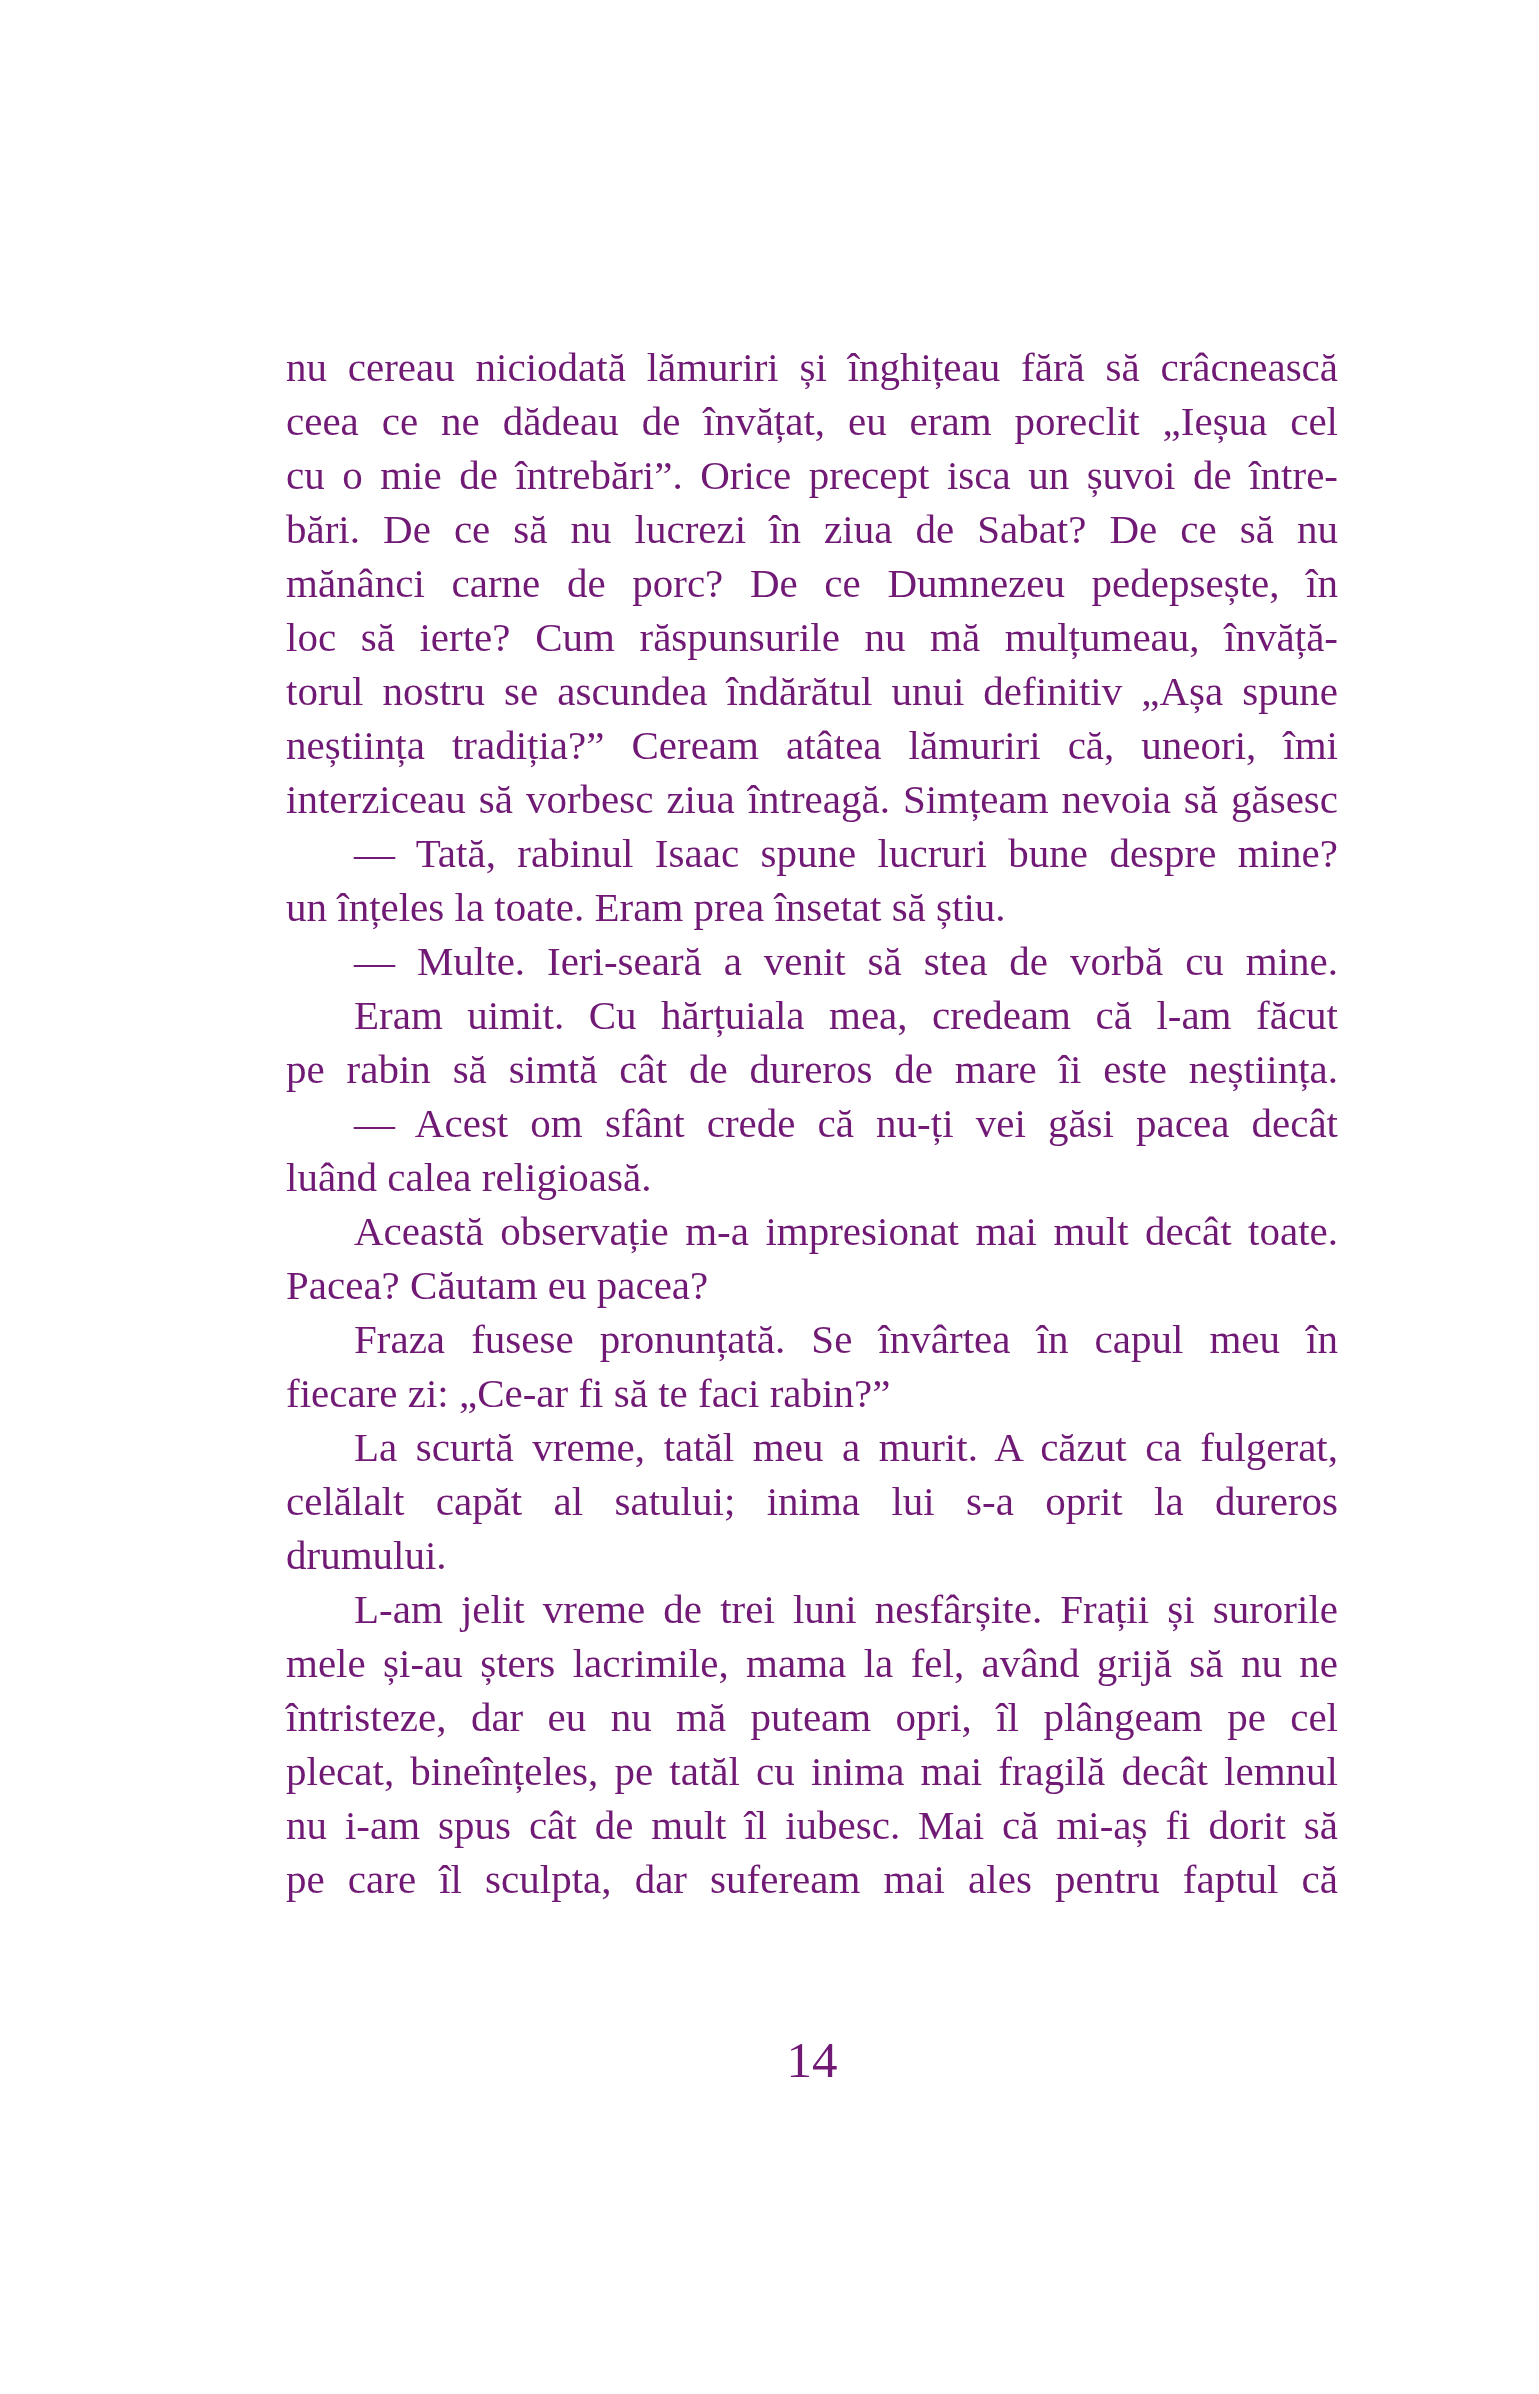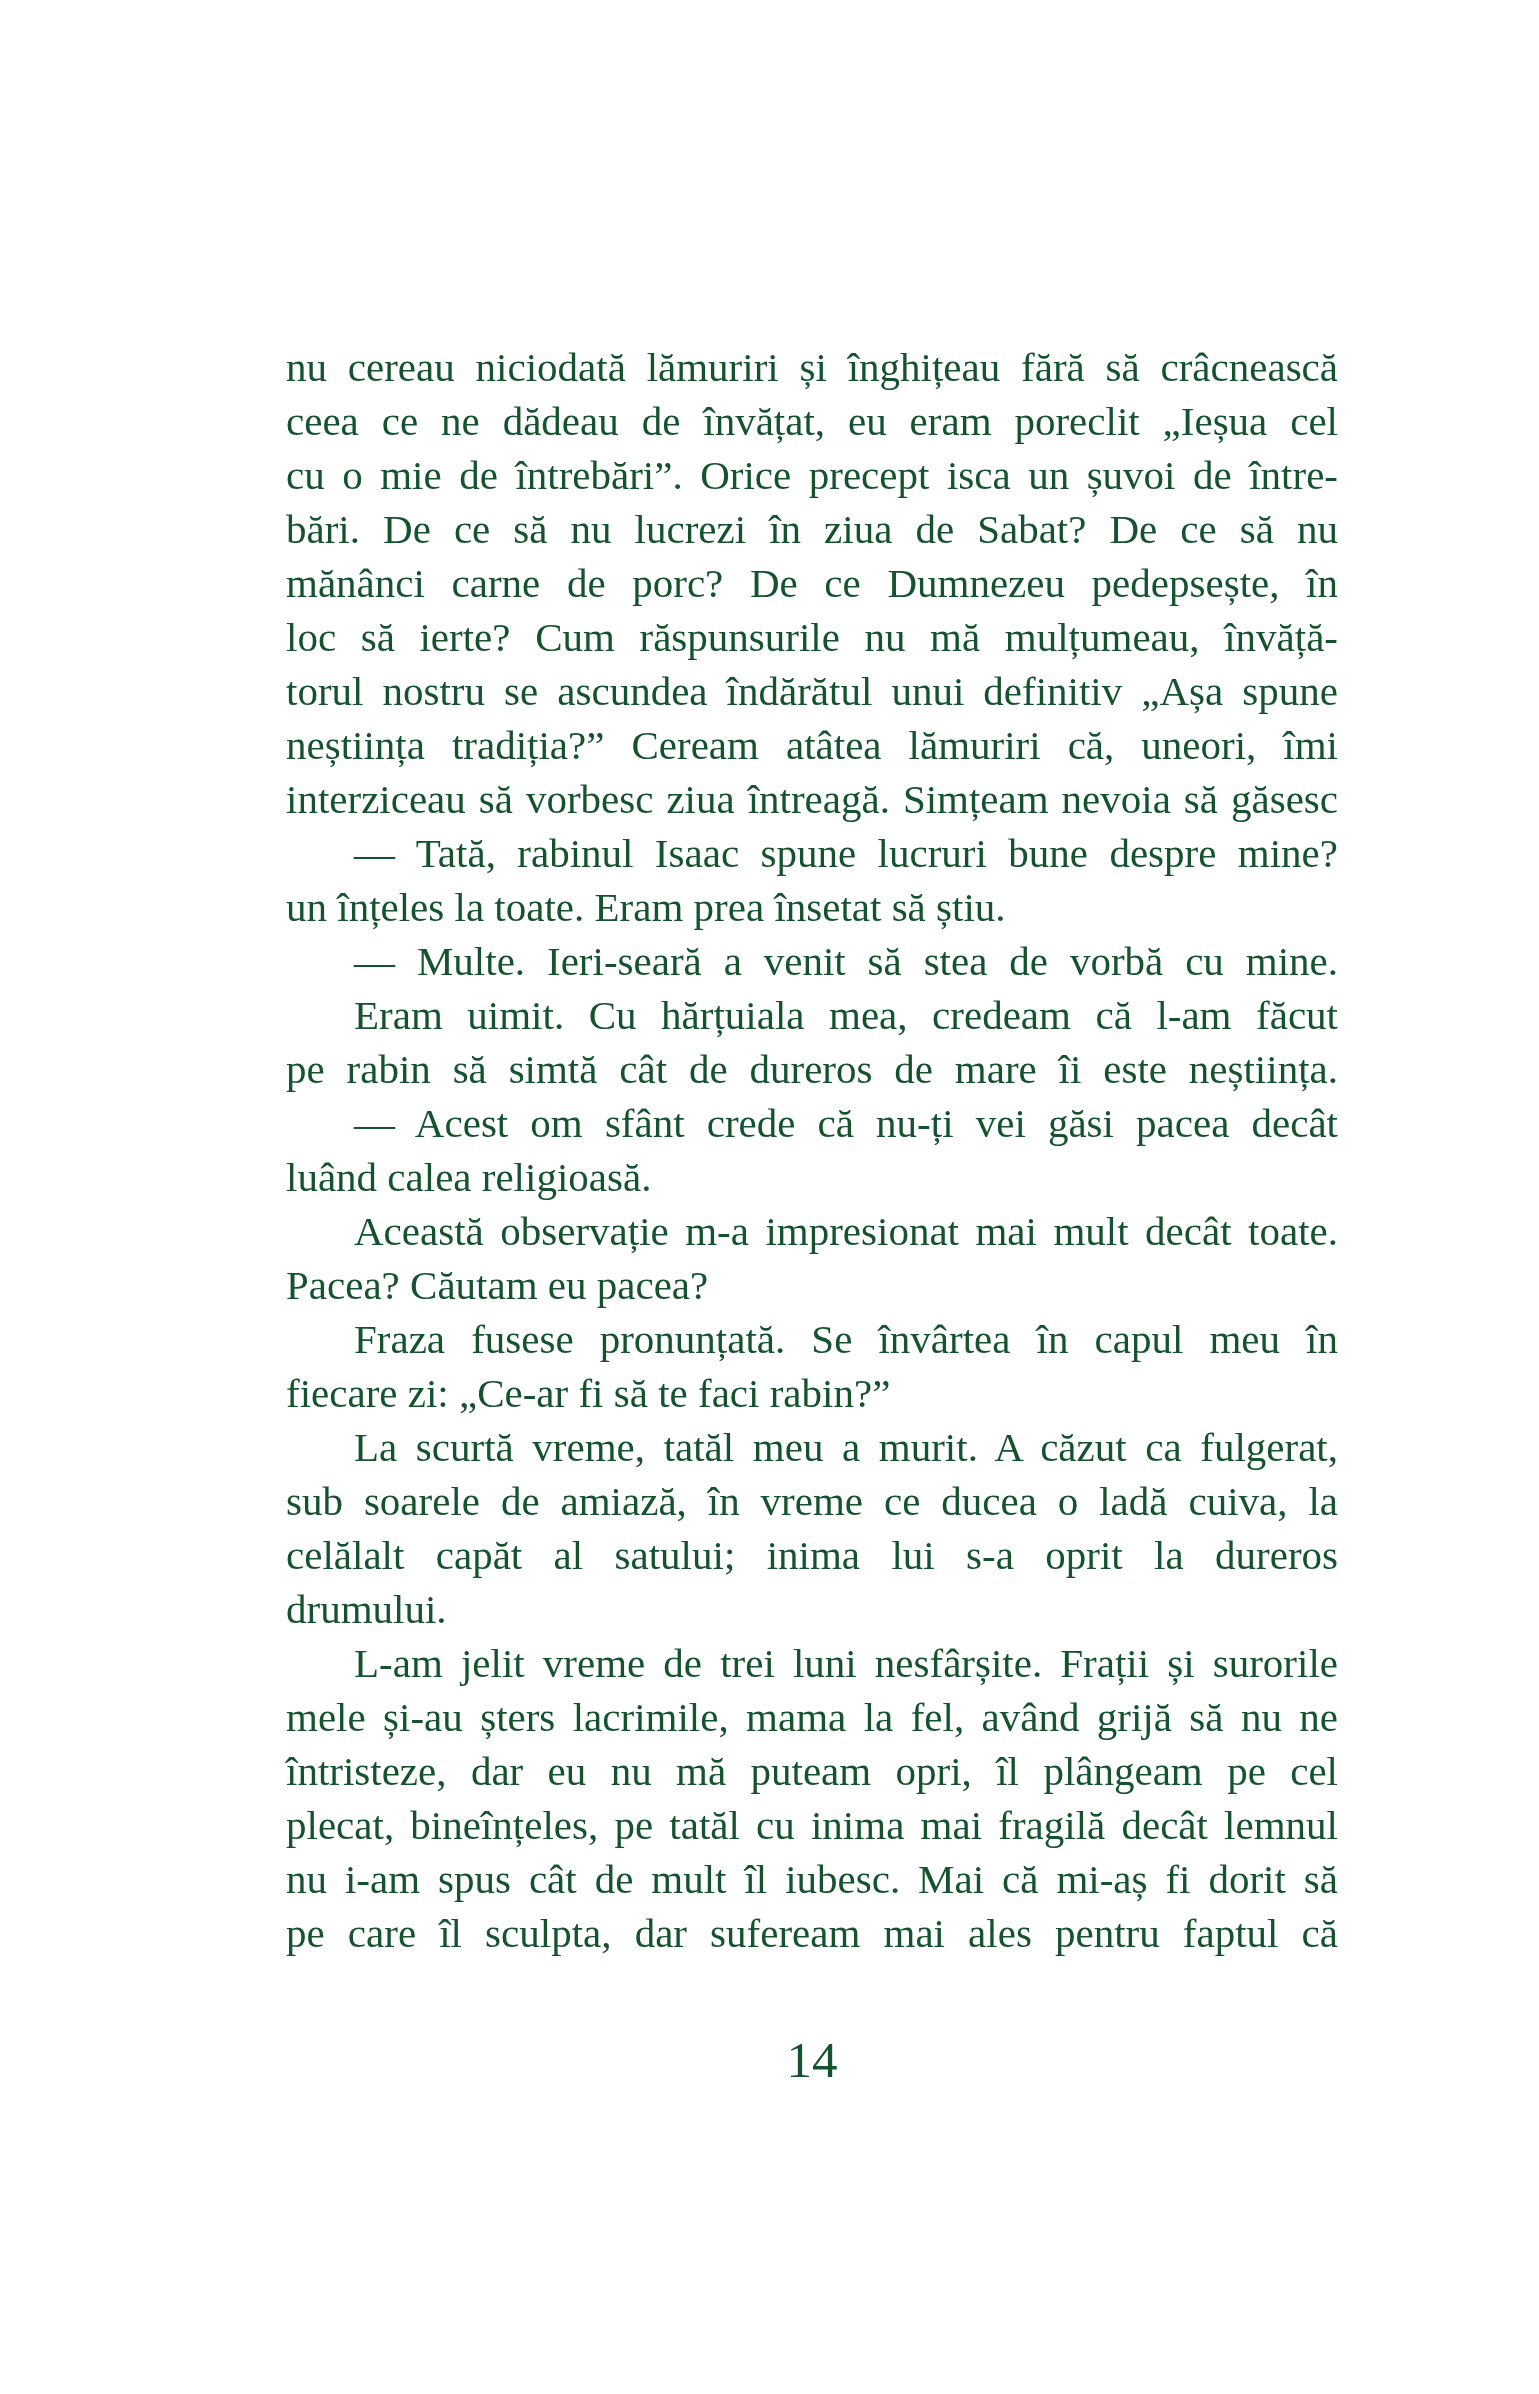--- a/index.html
+++ b/index.html
@@ -6,21 +6,21 @@
     margin: 0;
     padding: 0;
     background: #ffffff;
   }
   .page {
     position: relative;
     width: 1539px;
     height: 2394px;
     background: #ffffff;
     font-family: "Liberation Serif", "DejaVu Serif", serif;
-    color: #14532d;
+    color: #701a75;
     overflow: hidden;
   }
   .text-block {
     position: absolute;
     left: 286px;
     top: 340px;
     width: 1052px;
     font-size: 41px;
     line-height: 54px;
   }
@@ -67,21 +67,20 @@
     <div class="ln full indent">— Multe. Ieri-seară a venit să stea de vorbă cu mine.</div>
     <div class="ln full indent">Eram uimit. Cu hărțuiala mea, credeam că l-am făcut</div>
     <div class="ln full">pe rabin să simtă cât de dureros de mare îi este neștiința.</div>
     <div class="ln full indent">— Acest om sfânt crede că nu-ți vei găsi pacea decât</div>
     <div class="ln short">luând calea religioasă.</div>
     <div class="ln full indent">Această observație m-a impresionat mai mult decât toate.</div>
     <div class="ln short">Pacea? Căutam eu pacea?</div>
     <div class="ln full indent">Fraza fusese pronunțată. Se învârtea în capul meu în</div>
     <div class="ln short">fiecare zi: „Ce-ar fi să te faci rabin?”</div>
     <div class="ln full indent">La scurtă vreme, tatăl meu a murit. A căzut ca fulgerat,</div>
-    <div class="ln full">sub soarele de amiază, în vreme ce ducea o ladă cuiva, la</div>
     <div class="ln full">celălalt capăt al satului; inima lui s-a oprit la dureros</div>
     <div class="ln short">drumului.</div>
     <div class="ln full indent">L-am jelit vreme de trei luni nesfârșite. Frații și surorile</div>
     <div class="ln full">mele și-au șters lacrimile, mama la fel, având grijă să nu ne</div>
     <div class="ln full">întristeze, dar eu nu mă puteam opri, îl plângeam pe cel</div>
     <div class="ln full">plecat, bineînțeles, pe tatăl cu inima mai fragilă decât lemnul</div>
     <div class="ln full">nu i-am spus cât de mult îl iubesc. Mai că mi-aș fi dorit să</div>
     <div class="ln full">pe care îl sculpta, dar sufeream mai ales pentru faptul că</div>
   </div>
   <div class="page-number">14</div>

